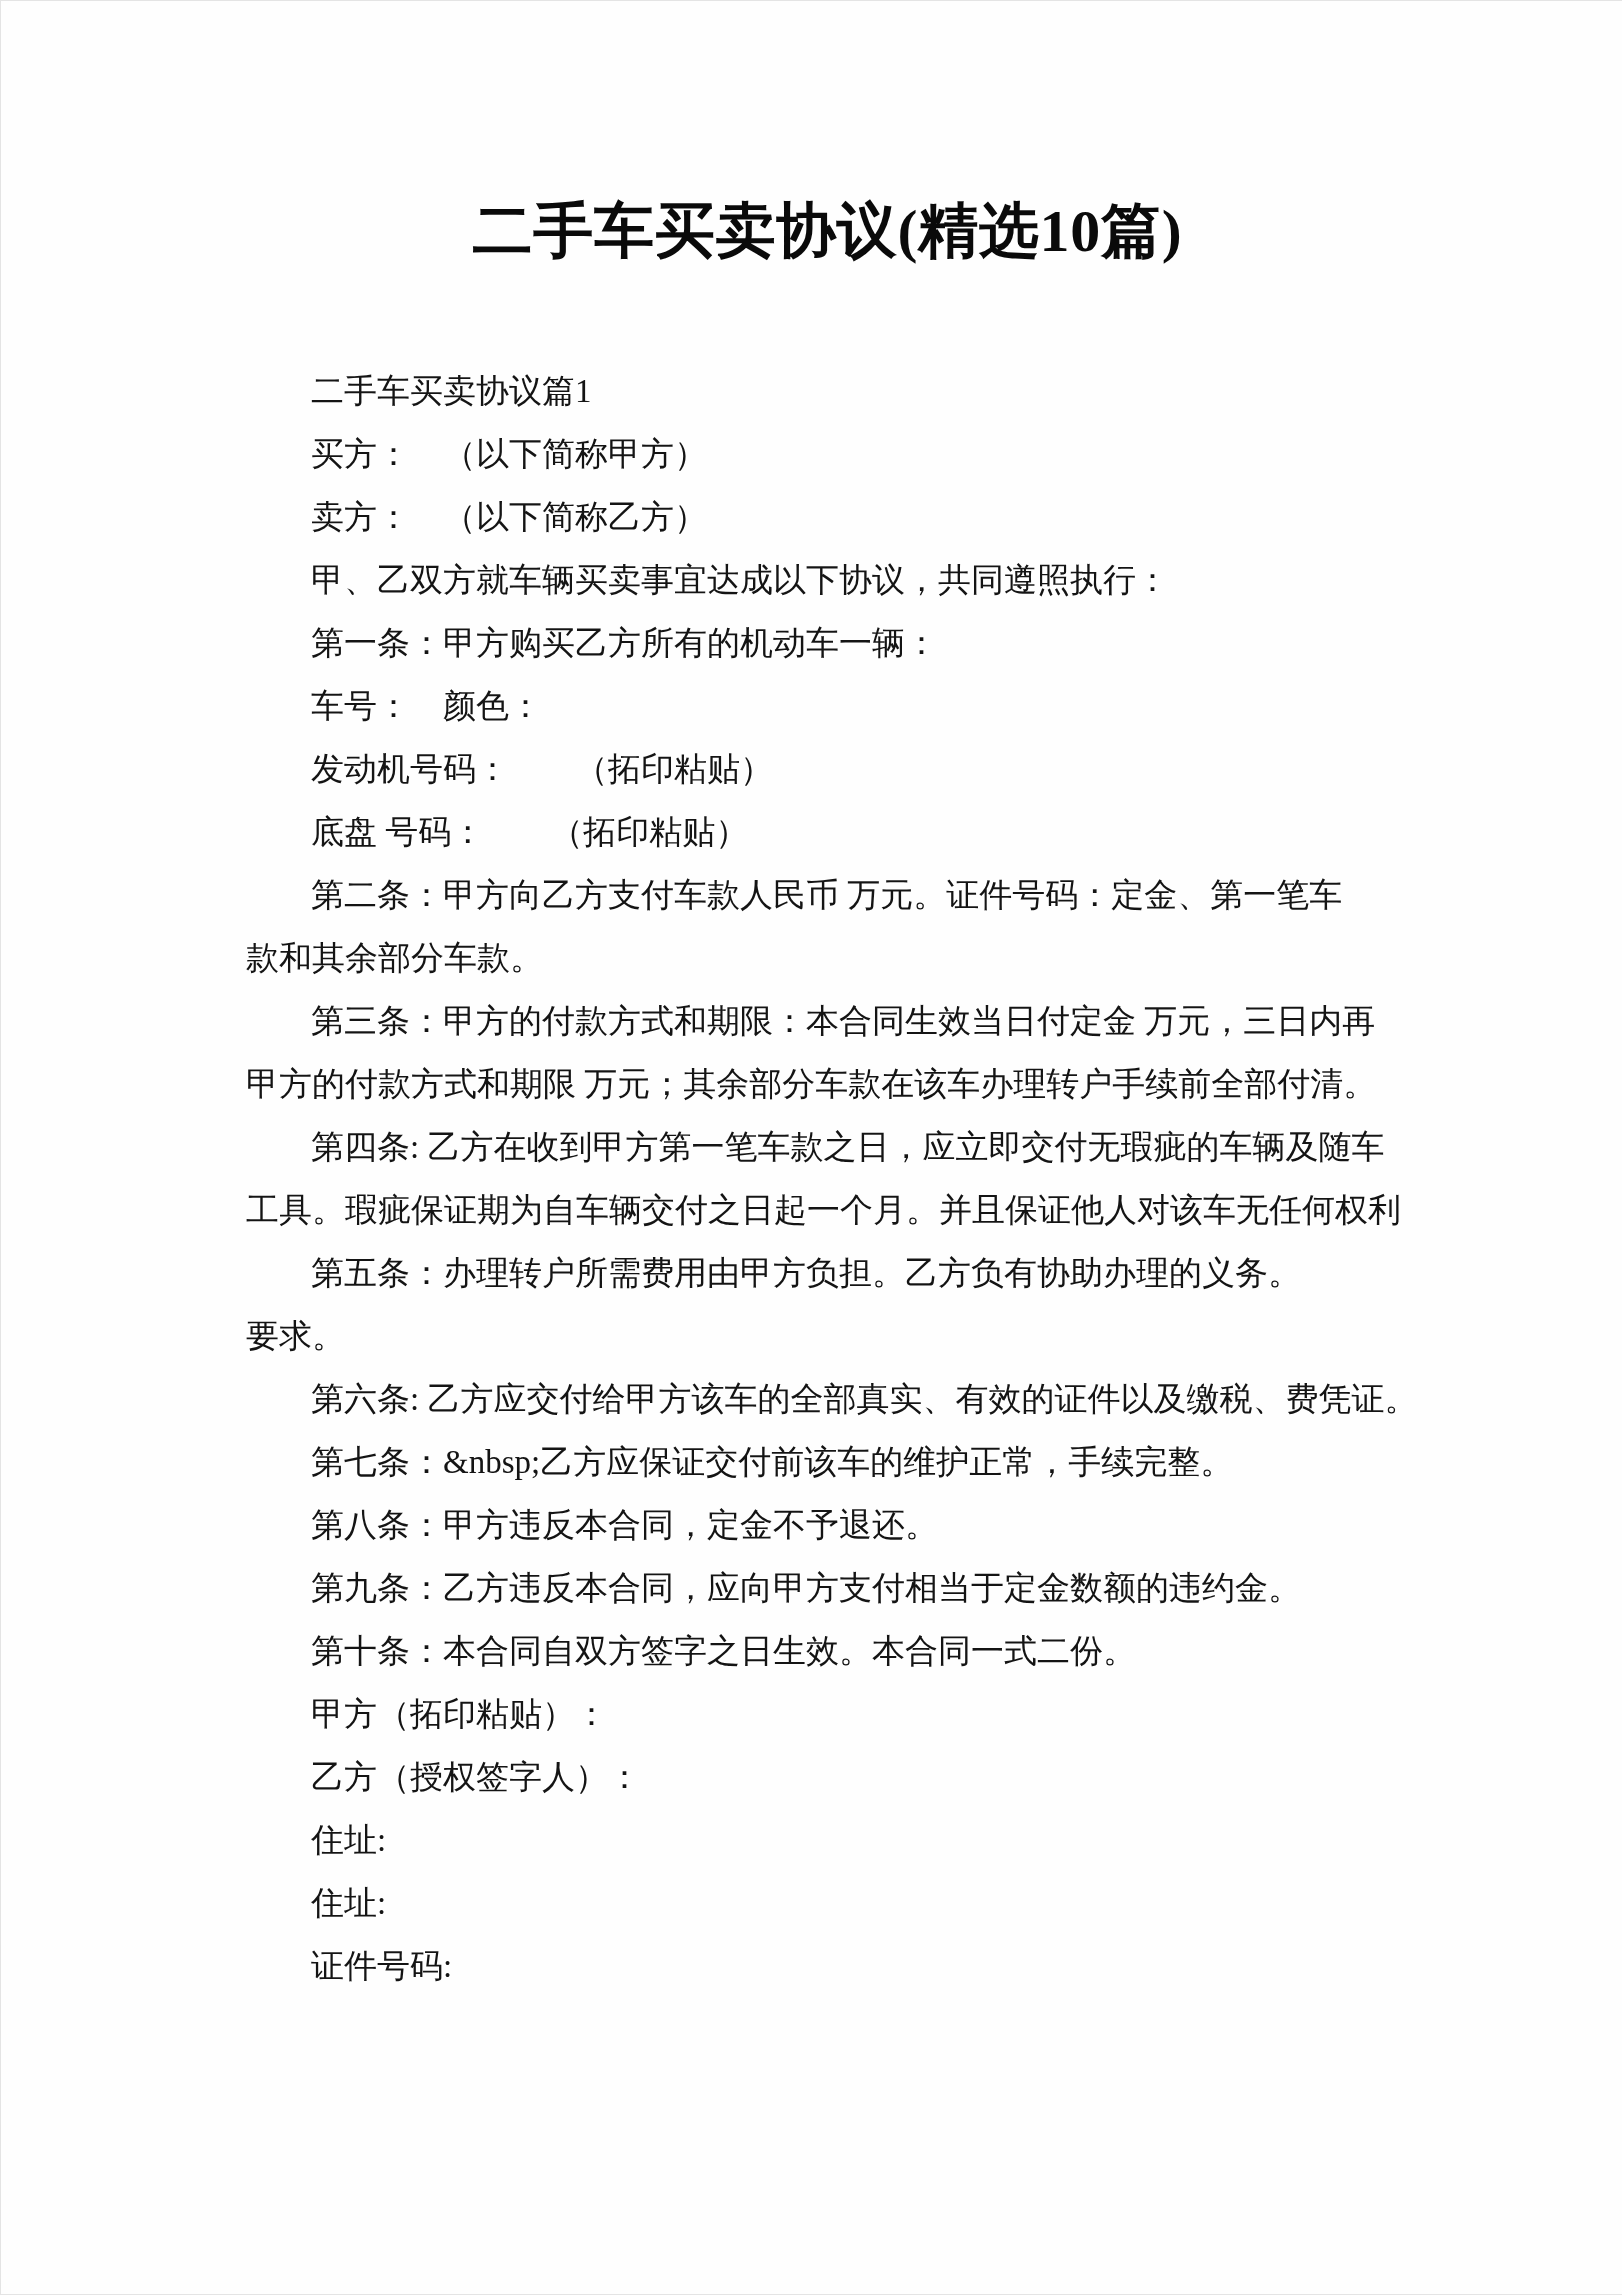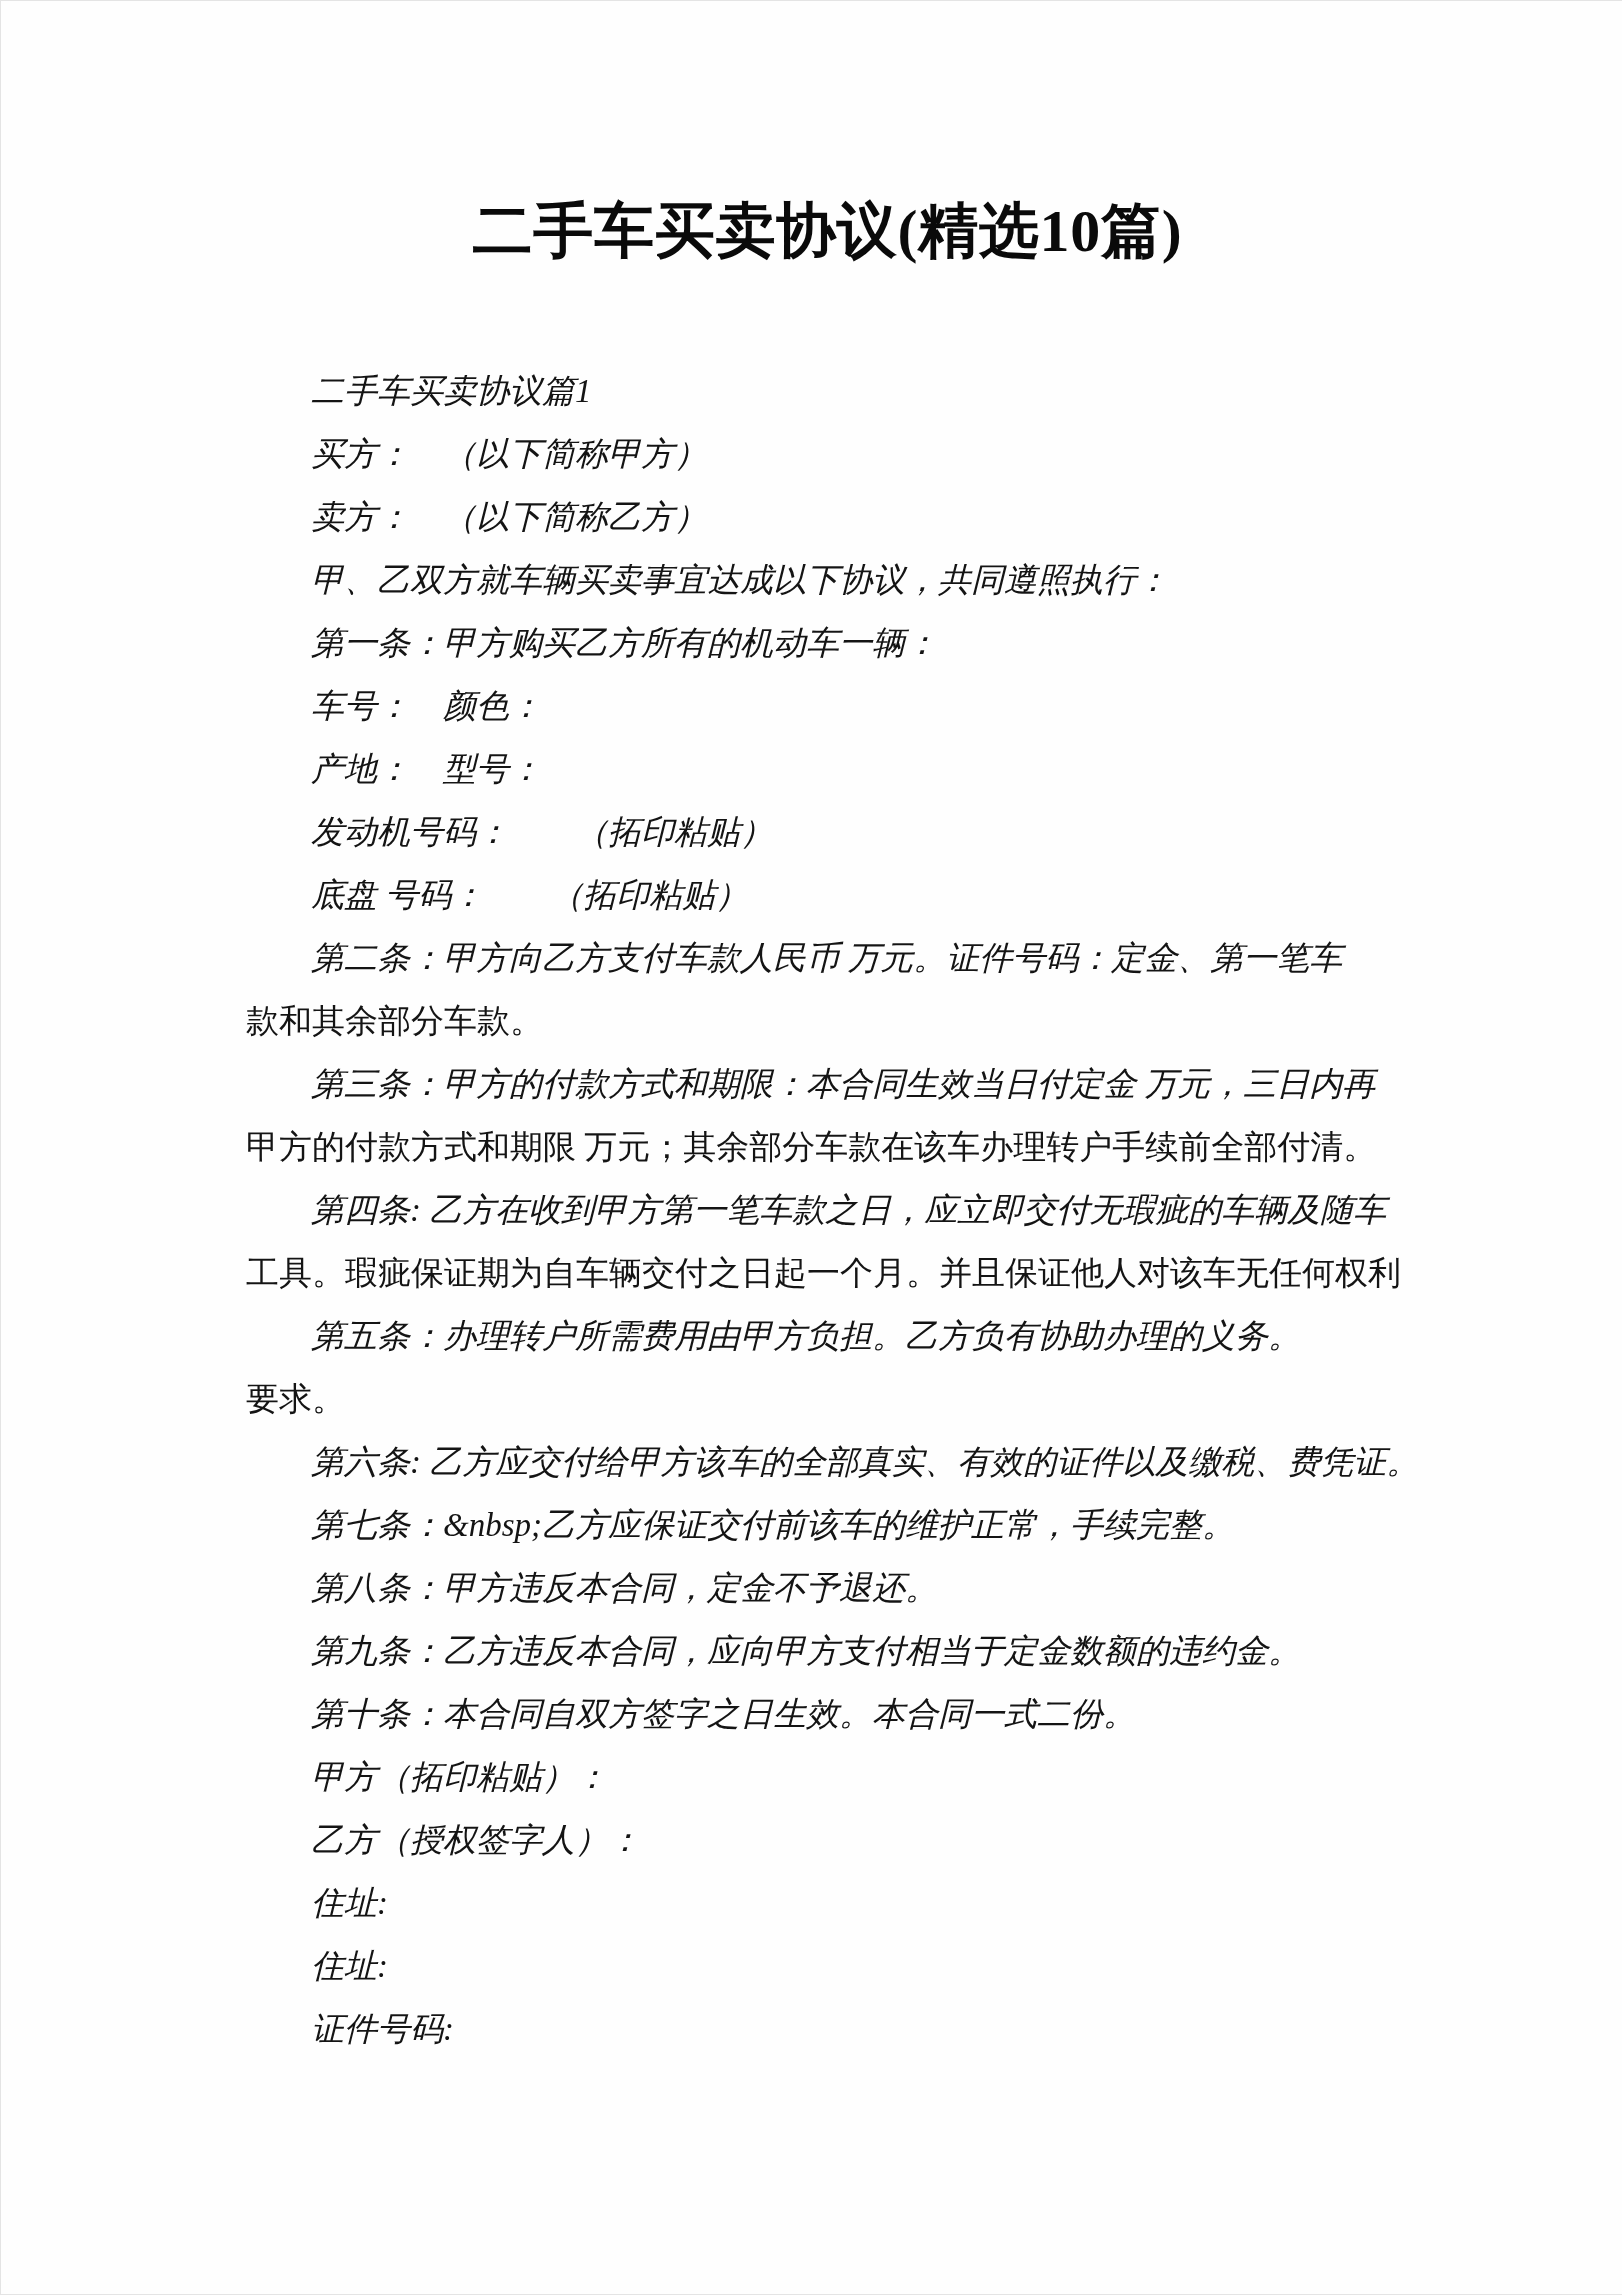--- a/index.html
+++ b/index.html
@@ -42,36 +42,34 @@
     font-size: 33px;
     line-height: 63px;
     color: #141414;
   }
   .line {
     white-space: pre;
     min-height: 63px;
   }
   .line.indent {
     padding-left: 65px;
-    font-style: italic;
   }
 </style>
 </head>
 <body>
 
 <div class="page">
   <h1 class="doc-title">二手车买卖协议(精选10篇)</h1>
   <div class="doc-body" id="body-lines">
       <div class="line indent">二手车买卖协议篇1</div>
       <div class="line indent">买方：　（以下简称甲方）</div>
       <div class="line indent">卖方：　（以下简称乙方）</div>
       <div class="line indent">甲、乙双方就车辆买卖事宜达成以下协议，共同遵照执行：</div>
       <div class="line indent">第一条：甲方购买乙方所有的机动车一辆：</div>
       <div class="line indent">车号：　颜色：</div>
-      <div class="line indent">产地：　型号：</div>
       <div class="line indent">发动机号码：　　（拓印粘贴）</div>
       <div class="line indent">底盘 号码：　　（拓印粘贴）</div>
       <div class="line indent">第二条：甲方向乙方支付车款人民币 万元。证件号码：定金、第一笔车</div>
       <div class="line">款和其余部分车款。</div>
       <div class="line indent">第三条：甲方的付款方式和期限：本合同生效当日付定金 万元，三日内再</div>
       <div class="line">甲方的付款方式和期限 万元；其余部分车款在该车办理转户手续前全部付清。</div>
       <div class="line indent">第四条: 乙方在收到甲方第一笔车款之日，应立即交付无瑕疵的车辆及随车</div>
       <div class="line">工具。瑕疵保证期为自车辆交付之日起一个月。并且保证他人对该车无任何权利</div>
       <div class="line indent">第五条：办理转户所需费用由甲方负担。乙方负有协助办理的义务。</div>
       <div class="line">要求。</div>

